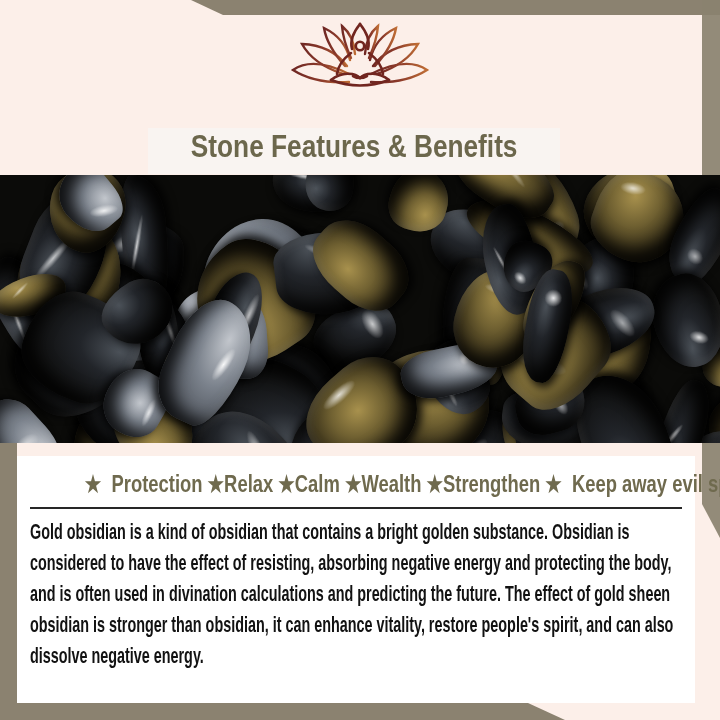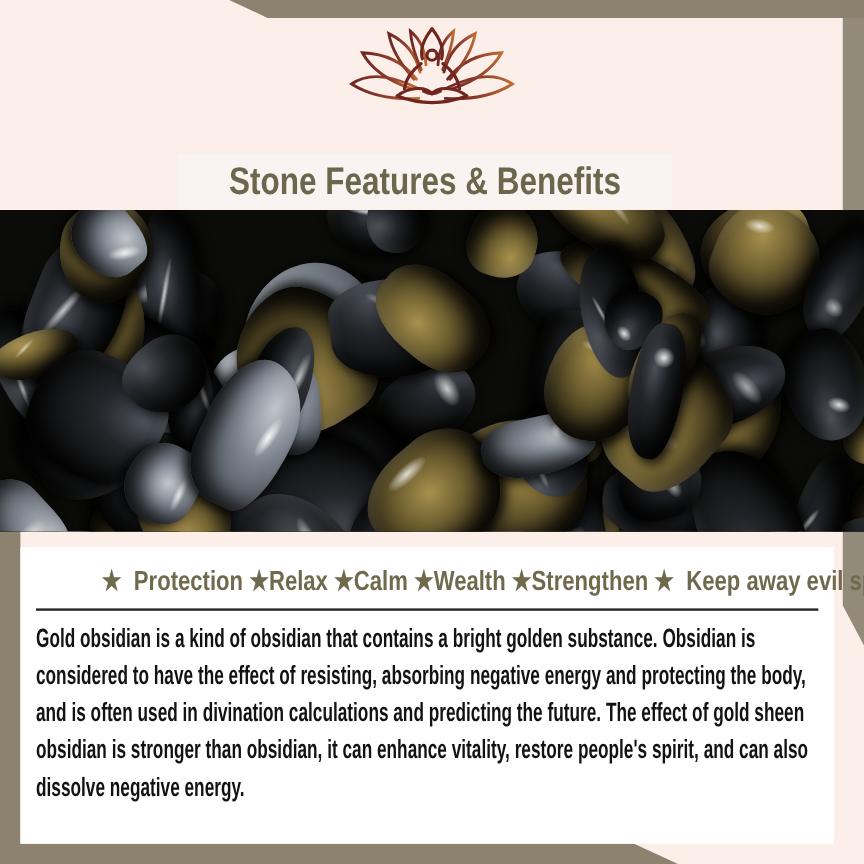--- a/index.html
+++ b/index.html
@@ -30,21 +30,21 @@
   
   .logo{position:absolute;left:0;top:18px;width:720px;text-align:center;}
   .logo svg{display:inline-block;}
   .brand-text{
     margin-top:2px;font-family:"Liberation Serif",serif;font-size:17px;
     letter-spacing:4px;color:#3a3134;font-weight:600;
   }
   
   .title-band{
     position:absolute;left:148px;top:128px;width:412px;height:46px;
-    background:var(--band-bg);display:flex;align-items:center;justify-content:center;
+    background:var(--band-bg);display:flex;justify-content:center;
   }
   .title-band .title{
     font-size:32px;font-weight:bold;color:var(--accent);white-space:nowrap;
     transform:scaleX(0.82);transform-origin:center;letter-spacing:0;
   }
   
   .photo{
     position:absolute;left:0;top:175px;width:720px;height:268px;
     background:#0b0b09;overflow:hidden;
   }

